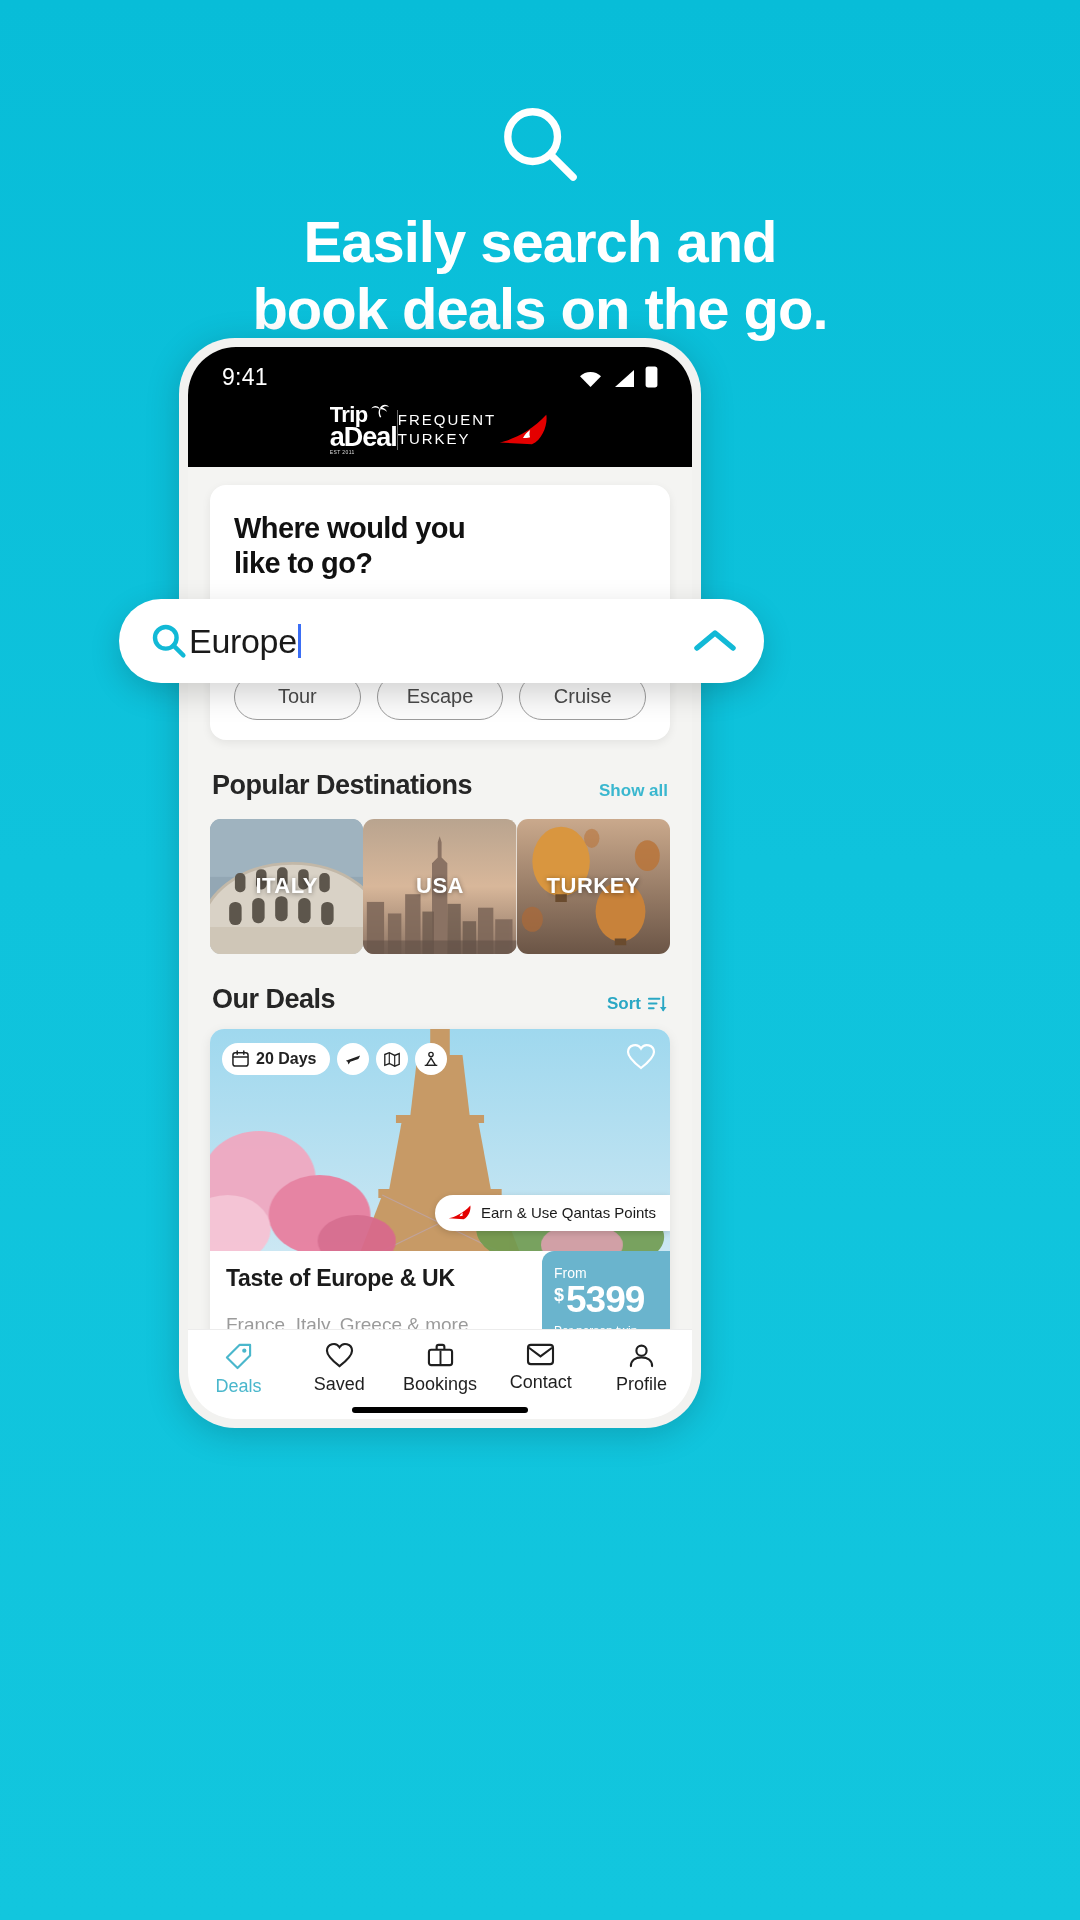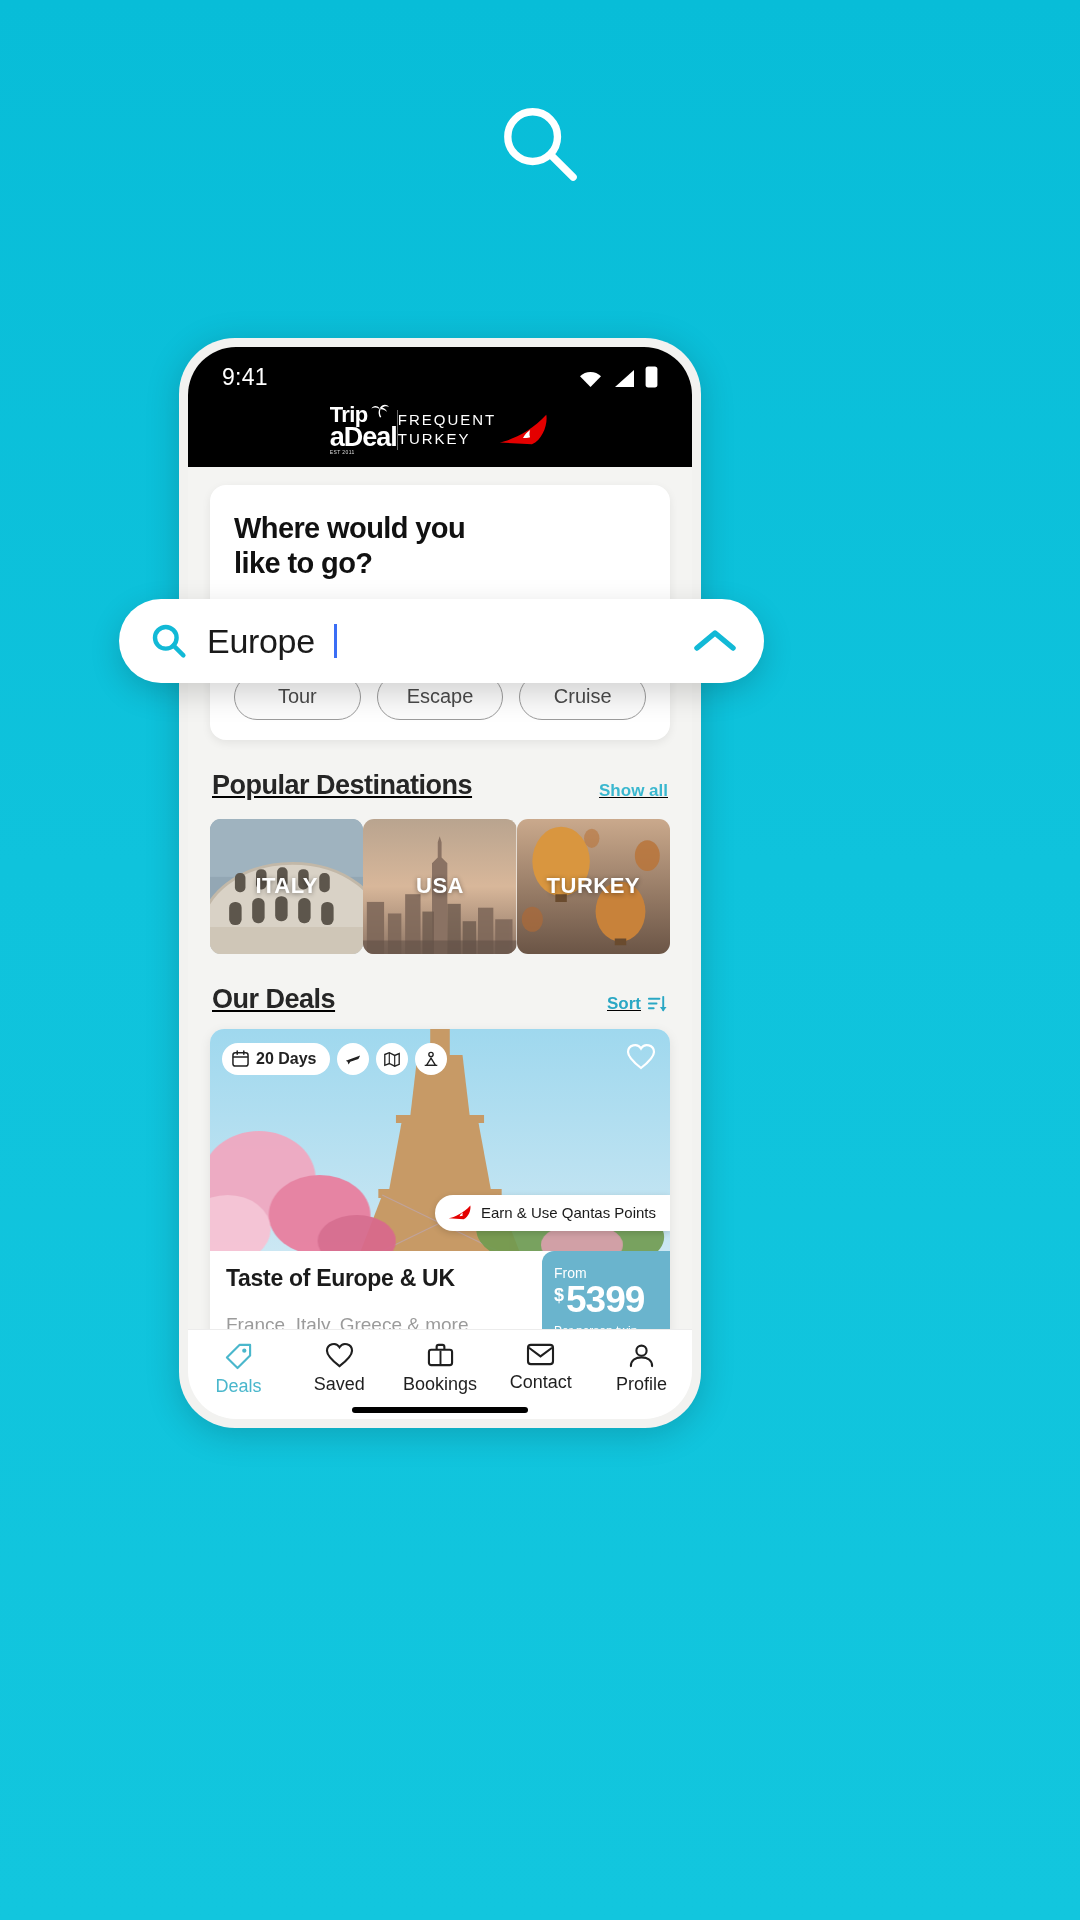--- a/index.html
+++ b/index.html
@@ -59,21 +59,21 @@
   }
   .searchcard h2{margin:0;font-size:29px;font-weight:bold;color:#111;
     line-height:1.22;letter-spacing:-.6px;}
   .fakefield{height:58px;margin-top:18px;border-radius:30px;background:#fff;}
   .chips{display:flex;gap:16px;margin-top:16px;}
   .chip{flex:1;height:44px;border:1.3px solid #9b9b9b;border-radius:24px;
     display:flex;align-items:center;justify-content:center;
     font-size:20px;color:#4a4a4a;background:#fbfbfb;}
 
   .sec-head{display:flex;align-items:flex-end;justify-content:space-between;
-    margin:30px 24px 0;text-decoration:underline;}
+    margin:30px 24px 0;}
   .sec-title{font-size:27px;font-weight:bold;color:#262626;letter-spacing:-.5px;}
   .showall{font-size:17px;font-weight:bold;color:#3ab7cf;}
   .sortbtn{display:flex;align-items:center;gap:6px;font-size:17px;
     font-weight:bold;color:#2aa7c4;}
 
   .destrow{display:flex;gap:0;margin:18px 22px 0;}
   .dest{position:relative;flex:1;height:135px;border-radius:11px;overflow:hidden;
     display:flex;align-items:center;justify-content:center;}
   .dest span{position:relative;z-index:3;color:#fff;font-weight:bold;font-size:22px;
     letter-spacing:.5px;text-shadow:0 1px 5px rgba(0,0,0,.45);}
@@ -117,36 +117,40 @@
   .tab.active span{color:#4ab7cc;}
   .homebar{width:176px;height:6px;border-radius:4px;background:#000;margin:10px auto 0;}
 
   
   .floatsearch{
     position:absolute;left:119px;top:599px;width:645px;height:84px;
     background:#fff;border-radius:44px;display:flex;align-items:center;
     padding:0 26px 0 30px;box-sizing:border-box;
     box-shadow:0 10px 30px rgba(0,0,0,.17);z-index:60;
   }
-  .fs-input{flex:1;display:flex;align-items:center;gap:18px;}
+  .fs-input{flex:1;display:flex;align-items:center;}
   .fs-text{font-size:34px;color:#1a1a1a;letter-spacing:-.3px;}
   .caret{display:inline-block;width:3px;height:34px;background:#3b6ef5;
     vertical-align:middle;margin-left:1px;}
 </style>
 </head>
 <body>
 
 <div class="stage">
 
   <div class="hero">
     <div class="hero-icon">
       <svg viewBox="0 0 100 100" width="92" height="92">
         <circle cx="42" cy="42" r="27" fill="none" stroke="#fff" stroke-width="8"></circle>
         <line x1="62" y1="62" x2="86" y2="86" stroke="#fff" stroke-width="8" stroke-linecap="round"></line>
       </svg>
+    </div>
+    <div class="hero-title">
+      <div>Easily search and</div>
+      <div>book deals on the go.</div>
     </div>
   </div>
 
   <div class="phone">
     <div class="screen">
 
       <div class="blackbar">
         <div class="statusrow">
           <div class="stat-time">9:41</div>
           <div class="stat-icons">

